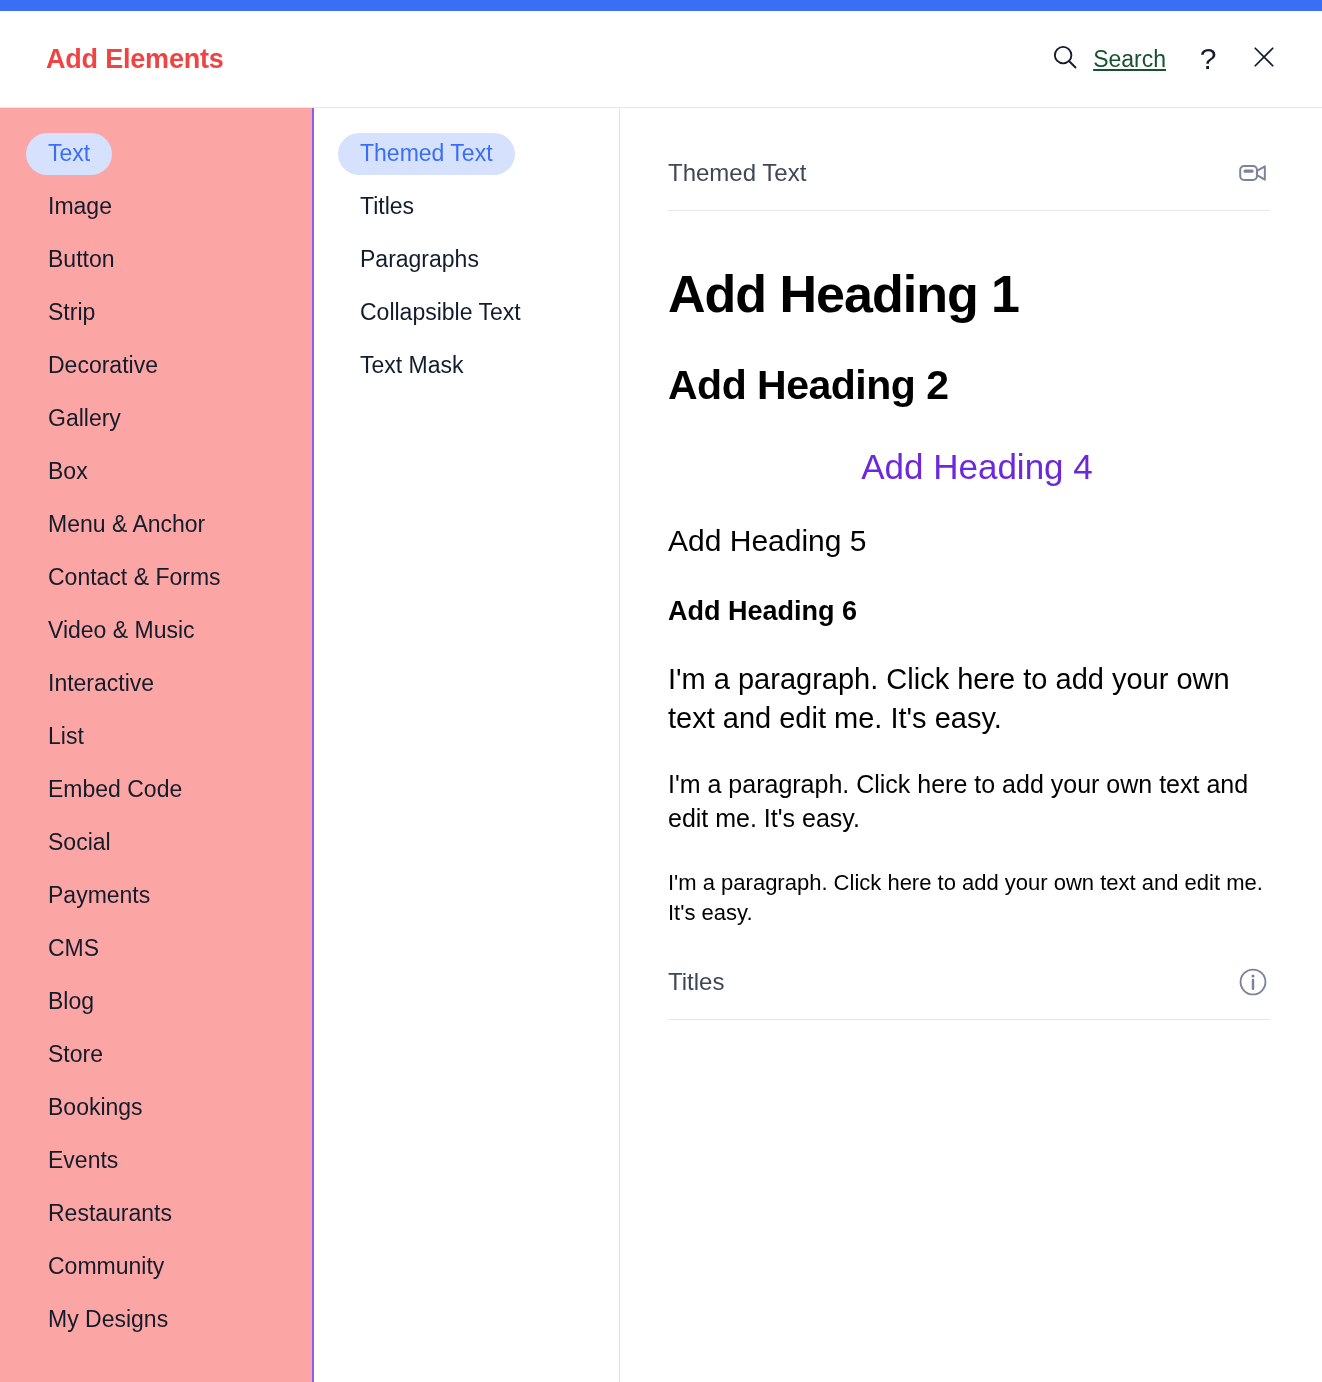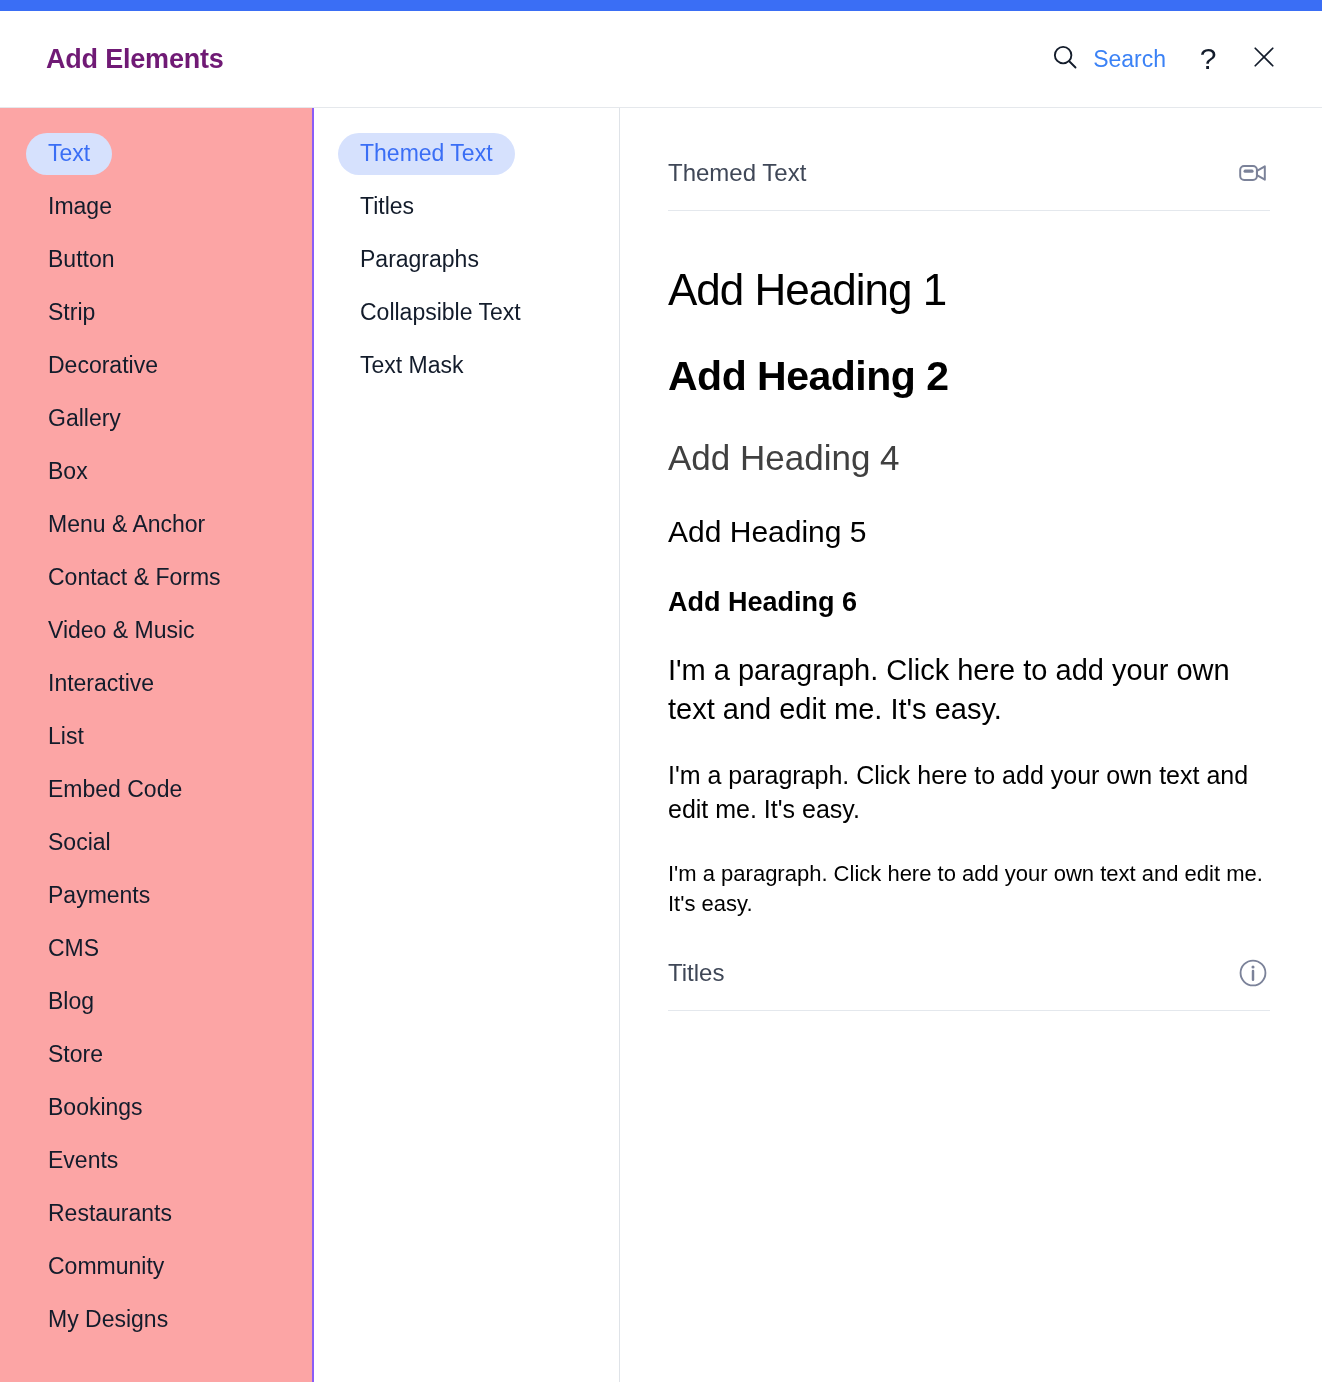--- a/index.html
+++ b/index.html
@@ -35,42 +35,43 @@
     height: 97px;
     background: #ffffff;
     border-bottom: 1px solid #e5e8ec;
     display: flex;
     align-items: center;
     padding: 0 30px 0 46px;
   }
   .header-title {
     font-size: 27px;
     font-weight: bold;
-    color: #701a75;
+    color: #ef4444;
     letter-spacing: -0.2px;
     flex: 1 1 auto;
   }
   .header-actions {
     display: flex;
     align-items: center;
     gap: 0px;
   }
   .search-btn {
     display: flex;
     align-items: center;
     gap: 13px;
     padding: 6px 14px;
     cursor: pointer;
     background: none;
     border: none;
   }
   .search-label {
     font-size: 23px;
-    color: #3b82f6;
+    color: #14532d;
     font-weight: 400;
+    text-decoration: underline;
   }
   .icon-btn {
     width: 56px;
     height: 56px;
     display: flex;
     align-items: center;
     justify-content: center;
     cursor: pointer;
   }
   .help-glyph {
@@ -170,28 +171,28 @@
     width: 34px;
     height: 34px;
     display: flex;
     align-items: center;
     justify-content: center;
     cursor: pointer;
   }
 
   .themed-block { padding-top: 26px; }
 
-  .h1 { font-size: 44px; font-weight: normal; color: #000; margin: 28px 0 9px 0;
+  .h1 { font-size: 52px; font-weight: bold; color: #000; margin: 28px 0 9px 0;
         line-height: 1.12; letter-spacing: -1px; }
   .h2 { font-size: 41px; font-weight: bold; color: #000; margin: 40px 0 0 0;
         line-height: 1.12; letter-spacing: -0.5px; }
   .h3 { font-size: 36px; font-weight: bold; color: #000; margin: 42px 0 0 0;
         line-height: 1.12; letter-spacing: -0.4px; }
-  .h4 { font-size: 35px; font-weight: 400; color: #404040; margin: 38px 0 0 0;
-        line-height: 1.12; }
+  .h4 { font-size: 35px; font-weight: 400; color: #6d28d9; margin: 38px 0 0 16px;
+        line-height: 1.12; text-align: center; }
   .h5 { font-size: 30px; font-weight: 400; color: #000; margin: 38px 0 0 0;
         line-height: 1.12; }
   .h6 { font-size: 27px; font-weight: bold; color: #000; margin: 38px 0 0 0;
         line-height: 1.12; }
   .p1 { font-size: 29px; font-weight: 400; color: #000; margin: 34px 0 0 0;
         line-height: 1.35; max-width: 612px; }
   .p2 { font-size: 25px; font-weight: 400; color: #000; margin: 30px 0 0 0;
         line-height: 1.35; max-width: 586px; }
   .p3 { font-size: 22px; font-weight: 400; color: #000; margin: 32px 0 0 0;
         line-height: 1.35; max-width: 602px; }

